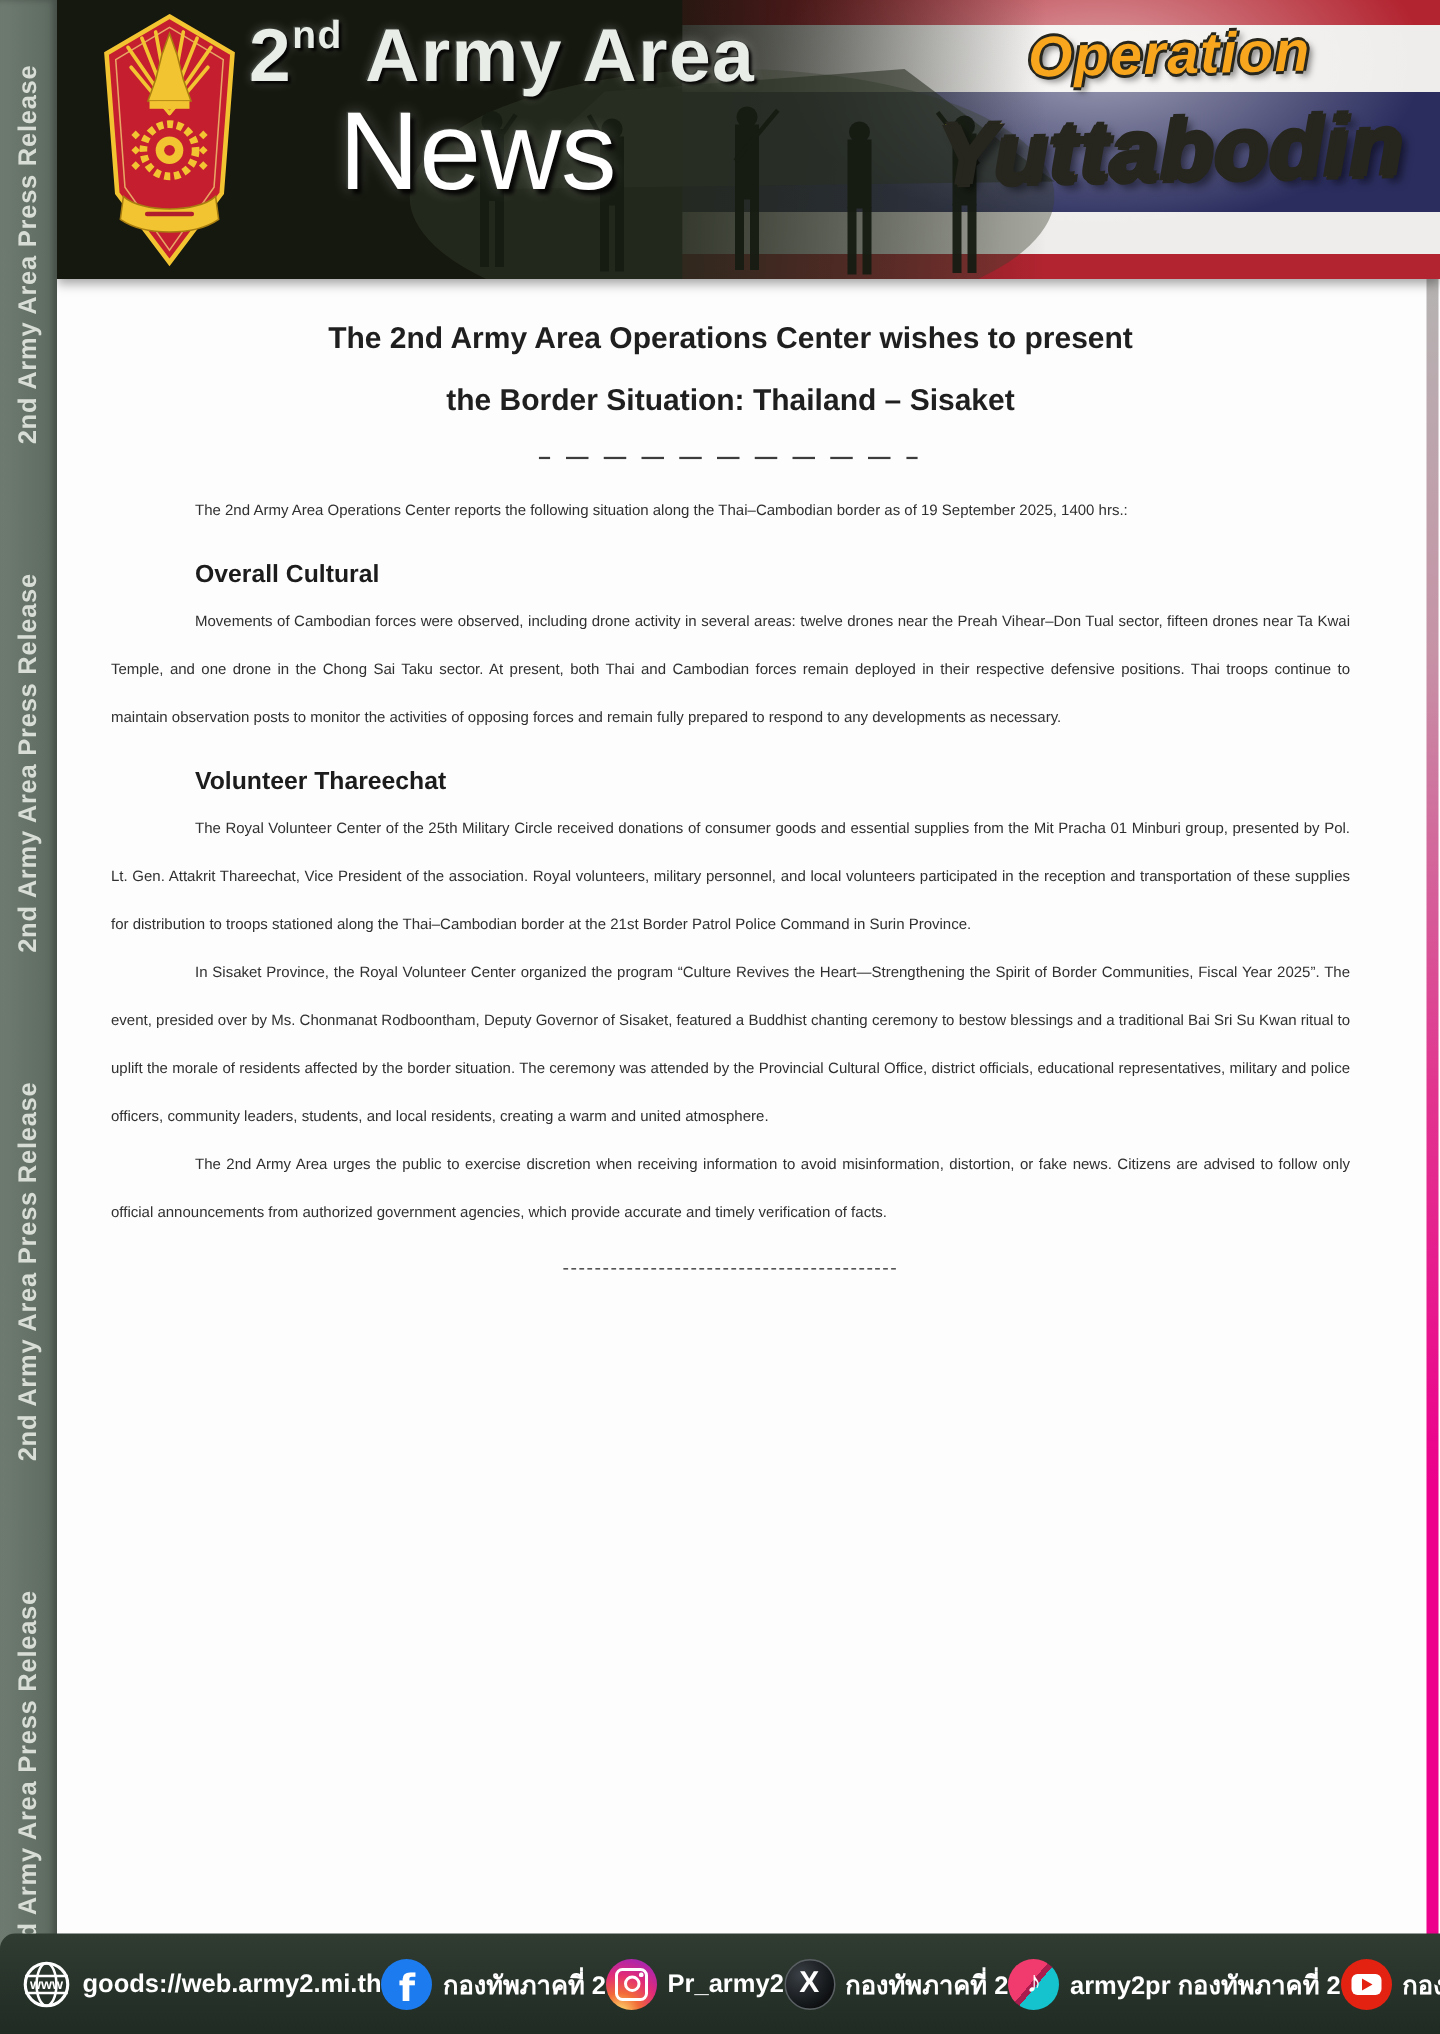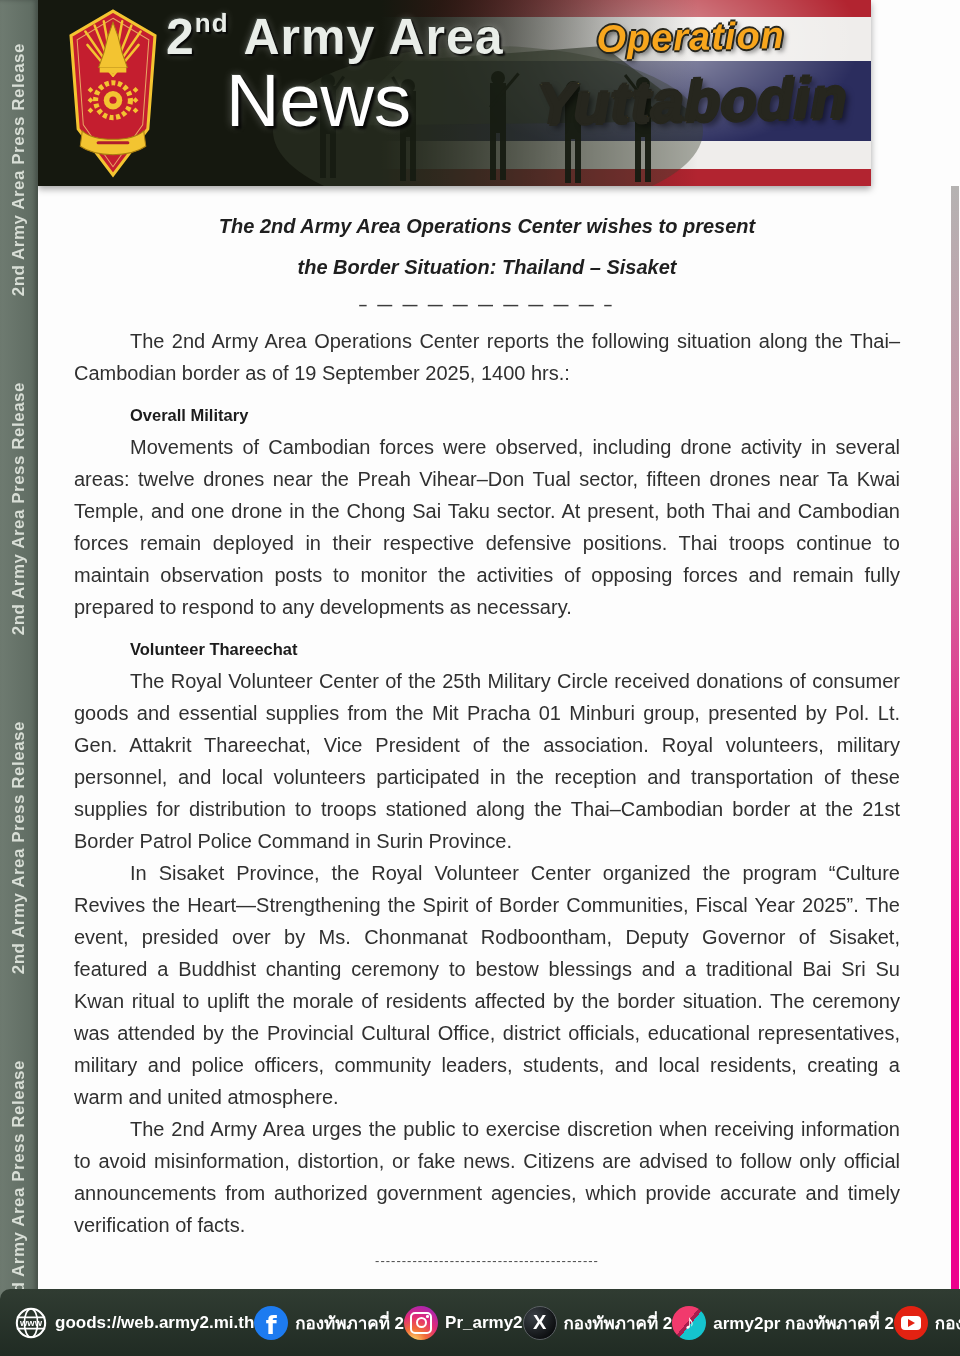--- a/index.html
+++ b/index.html
@@ -15,21 +15,21 @@
     background-color:var(--sidebar-bg,#66736a);
     display:flex;flex-direction:column;align-items:center;justify-content:space-around;
     box-shadow:inset -3px 0 4px rgba(0,0,0,.25);
   }
   .side-label{
     writing-mode:vertical-rl;transform:rotate(180deg);
     font-size:17px;font-weight:bold;color:#d8ded6;letter-spacing:.5px;white-space:nowrap;
   }
   
   .masthead{
-    position:absolute;left:38px;top:0;width:833px;height:186px;z-index:4;
+    position:absolute;left:38px;top:0;width:922px;height:186px;z-index:4;
     background:var(--header-bg,#15180f);overflow:hidden;
     box-shadow:0 3px 7px rgba(0,0,0,.35);
   }
   .flag{
     position:absolute;top:0;right:0;width:505px;height:100%;
     background:linear-gradient(180deg,
       var(--flag-red,#b22430) 0 9%,
       var(--flag-white,#efedeb) 9% 33%,
       var(--flag-navy,#2b2d5e) 33% 76%,
       var(--flag-white,#efedeb) 76% 91%,
@@ -76,23 +76,23 @@
   .edge{
     position:absolute;right:1px;top:186px;width:8px;height:1120px;z-index:3;
     background:linear-gradient(180deg,#b5b3b2 0,#c693a6 22%,#e1358f 48%,var(--edge-pink,#ec008c) 72%,var(--edge-pink,#ec008c) 100%);
   }
   
   .doc{
     position:absolute;left:38px;top:186px;width:914px;height:1119px;z-index:1;
     box-sizing:border-box;padding:20px 52px 0 36px;overflow:hidden;
     color:var(--text,#2e2e2e);
   }
-  .doc-title{text-align:center;font-size:20px;font-weight:bold;color:#1f1f1f;line-height:41px;font-style:italic;}
+  .doc-title{text-align:center;font-size:20px;font-weight:bold;color:#1f1f1f;line-height:41px;}
   .sep-top{text-align:center;letter-spacing:3px;color:#3c3c3c;font-weight:bold;font-size:15px;margin:8px 0 12px;}
-  p.body{font-size:20px;line-height:32px;text-align:justify;margin:0;text-indent:56px;color:#303030;}
+  p.body{font-size:10px;line-height:32px;text-align:justify;margin:0;text-indent:56px;color:#303030;}
   h3.sec{font-size:16.5px;font-weight:bold;margin:10px 0 0 56px;color:#1c1c1c;line-height:32px;}
   .sep-bottom{text-align:center;color:#4a4a4a;font-size:13px;letter-spacing:1px;margin-top:12px;}
   
   .socialbar{
     position:absolute;left:0;bottom:0;width:100%;height:67px;z-index:10;
     background:linear-gradient(180deg,#303c32,var(--footer-bg,#202b23));
     border-radius:10px 0 0 0;
     display:flex;align-items:center;justify-content:space-between;
     box-sizing:border-box;padding:0 14px;color:#fff;
   }
@@ -210,21 +210,21 @@
   <div class="edge"></div>
 
   <main class="doc">
     <div class="doc-title">The 2nd Army Area Operations Center wishes to present</div>
     <div class="doc-title">the Border Situation: Thailand – Sisaket</div>
     <div class="sep-top">– — — — — — — — — — –</div>
 
     <p class="body">The 2nd Army Area Operations Center reports the following situation along the Thai–Cambodian border as of 19 September 2025, 1400 hrs.:</p>
 
     <section>
-      <h3 class="sec">Overall Military</h3>
+      <h3 class="sec">Overall Cultural</h3>
       <p class="body">Movements of Cambodian forces were observed, including drone activity in several areas: twelve drones near the Preah Vihear–Don Tual sector, fifteen drones near Ta Kwai Temple, and one drone in the Chong Sai Taku sector. At present, both Thai and Cambodian forces remain deployed in their respective defensive positions. Thai troops continue to maintain observation posts to monitor the activities of opposing forces and remain fully prepared to respond to any developments as necessary.</p>
     </section>
 
     <section>
       <h3 class="sec">Volunteer Thareechat</h3>
       <p class="body">The Royal Volunteer Center of the 25th Military Circle received donations of consumer goods and essential supplies from the Mit Pracha 01 Minburi group, presented by Pol. Lt. Gen. Attakrit Thareechat, Vice President of the association. Royal volunteers, military personnel, and local volunteers participated in the reception and transportation of these supplies for distribution to troops stationed along the Thai–Cambodian border at the 21st Border Patrol Police Command in Surin Province.</p>
       <p class="body">In Sisaket Province, the Royal Volunteer Center organized the program “Culture Revives the Heart—Strengthening the Spirit of Border Communities, Fiscal Year 2025”. The event, presided over by Ms. Chonmanat Rodboontham, Deputy Governor of Sisaket, featured a Buddhist chanting ceremony to bestow blessings and a traditional Bai Sri Su Kwan ritual to uplift the morale of residents affected by the border situation. The ceremony was attended by the Provincial Cultural Office, district officials, educational representatives, military and police officers, community leaders, students, and local residents, creating a warm and united atmosphere.</p>
     </section>
 
     <section>

